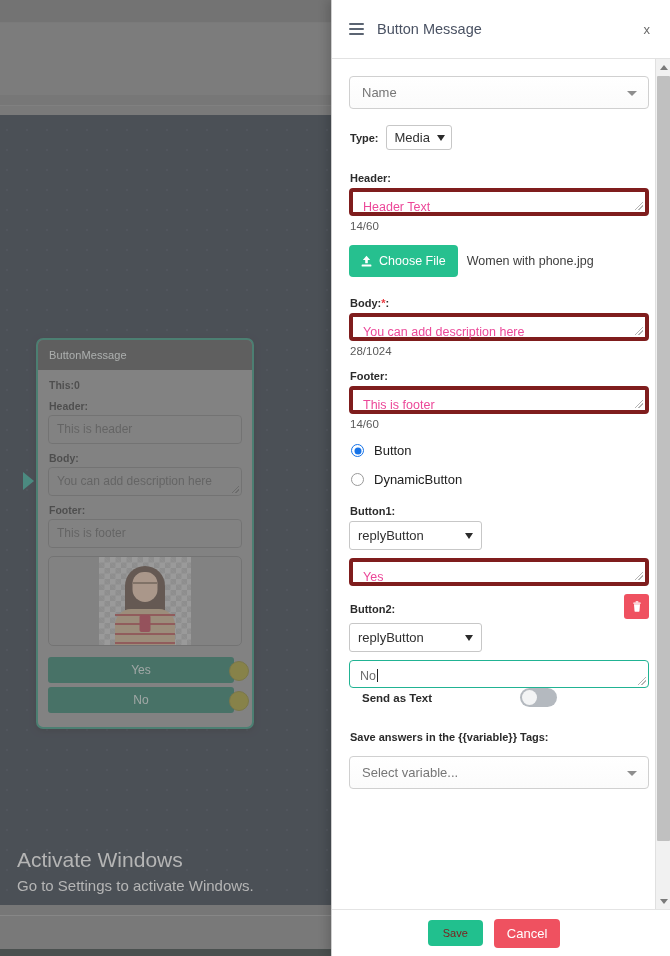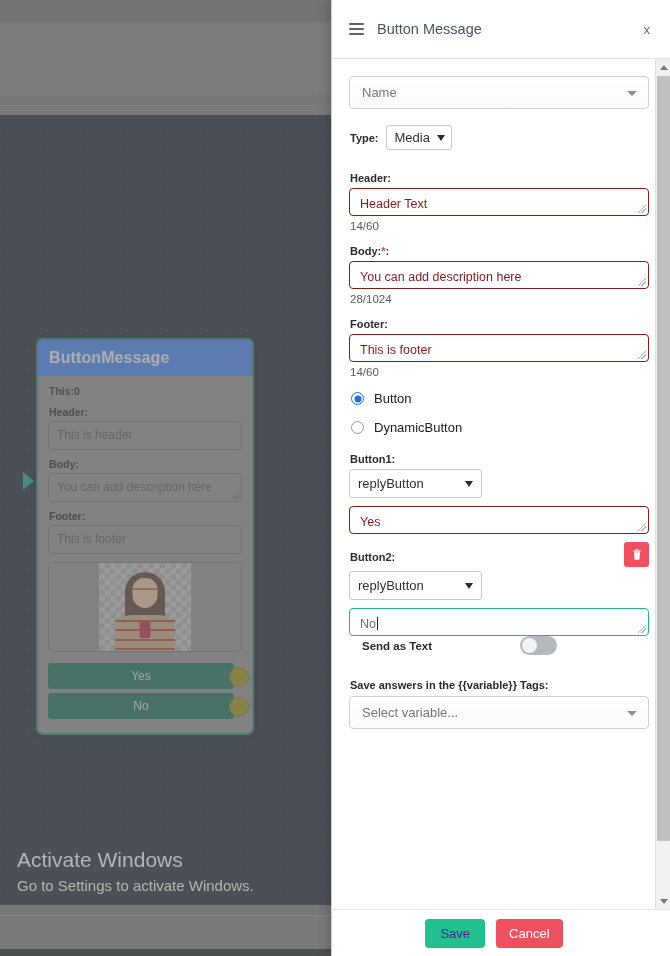--- a/index.html
+++ b/index.html
@@ -71,24 +71,24 @@
   }
   .node {
     width: 214px;
     border: 2px solid #17876c;
     border-radius: 7px;
     background: #8f8f8f;
     box-shadow: 0 2px 6px rgba(0,0,0,.45);
     overflow: hidden;
   }
   .node-header {
-    background: #3b82f6;
+    background: #404040;
     color: #e9efed;
-    font-size: 16px;
-    font-weight: bold;
+    font-size: 11px;
+    font-weight: normal;
     padding: 9px 11px;
     letter-spacing: .1px;
   }
   .node-body { padding: 8px 10px 10px 10px; }
   .node-meta {
     font-size: 10.5px; color: #1c1c1c; font-weight: bold;
     margin: 1px 0 9px 1px;
   }
   .node-label {
     font-size: 10.5px; color: #1a1a1a; font-weight: bold;
@@ -310,24 +310,24 @@
   .chev {
     width: 0; height: 0;
     border-left: 4.5px solid transparent;
     border-right: 4.5px solid transparent;
     border-top: 6px solid #2b2b2b;
   }
 
   .textarea {
     width: 100%;
     box-sizing: border-box;
-    border: 1px solid #7f1d1d;
+    border: 4px solid #7f1d1d;
     border-radius: 4px;
     background: #fff;
-    font-size: 12.5px; color: #7f1d1d;
+    font-size: 12.5px; color: #ec4899;
     padding: 8px 10px;
     height: 28px;
     position: relative;
     cursor: text;
   }
   .textarea::after {
     content: "";
     position: absolute; right: 2px; bottom: 2px;
     width: 8px; height: 8px;
     background:
@@ -448,23 +448,23 @@
   .modal-footer {
     flex: 0 0 47px; height: 47px;
     border-top: 1px solid #e4e4e4;
     display: flex; align-items: center; justify-content: center;
     gap: 11px;
     background: #fff;
     padding-right: 15px;
     box-sizing: border-box;
   }
   .btn-save {
-    background: #21c08e; color: #4c1d95;
+    background: #21c08e; color: #7f1d1d;
     border: none; border-radius: 4px;
-    font-size: 13px; padding: 7px 15px; cursor: pointer;
+    font-size: 11px; padding: 7px 15px; cursor: pointer;
   }
   .btn-cancel {
     background: #ef5160; color: #fff;
     border: none; border-radius: 4px;
     font-size: 13px; padding: 7px 13px; cursor: pointer;
   }
 </style>
 </head>
 <body>
 
@@ -566,20 +566,30 @@
           <span class="chev"></span>
         </div>
       </div>
 
       
       <div class="field-label">Header:</div>
       <div class="textarea">Header Text</div>
       <div class="counter">14/60</div>
 
       
+      <div class="file-row">
+        <button class="btn-choose">
+          <svg class="up-icon" width="13" height="13" viewBox="0 0 16 16">
+            <path d="M8 1 L12.5 6 H9.6 V10 H6.4 V6 H3.5 Z" fill="#ffffff"></path>
+            <rect x="2" y="11.6" width="12" height="2.6" rx="0.8" fill="#ffffff"></rect>
+          </svg>
+          <span>Choose File</span>
+        </button>
+        <span class="file-name">Women with phone.jpg</span>
+      </div>
 
       
       <div class="field-label">
         <span>Body:</span><span class="req">*</span><span>:</span>
       </div>
       <div class="textarea">You can add description here</div>
       <div class="counter">28/1024</div>
 
       
       <div class="field-label">Footer:</div>
@@ -625,21 +635,21 @@
 
       
       <div class="toggle-row">
         <span class="toggle-label">Send as Text</span>
         <div class="toggle">
           <div class="knob"></div>
         </div>
       </div>
 
       
-      <div class="field-label" style="margin-bottom:5px">Save answers in the {{variable}} Tags:</div>
+      <div class="field-label" style="margin-bottom:13px">Save answers in the {{variable}} Tags:</div>
       <div class="select-big">
         <span>Select variable...</span>
         <span class="caret"></span>
       </div>
 
     </div>
 
     <div class="modal-footer">
       <button class="btn-save">Save</button>
       <button class="btn-cancel">Cancel</button>

